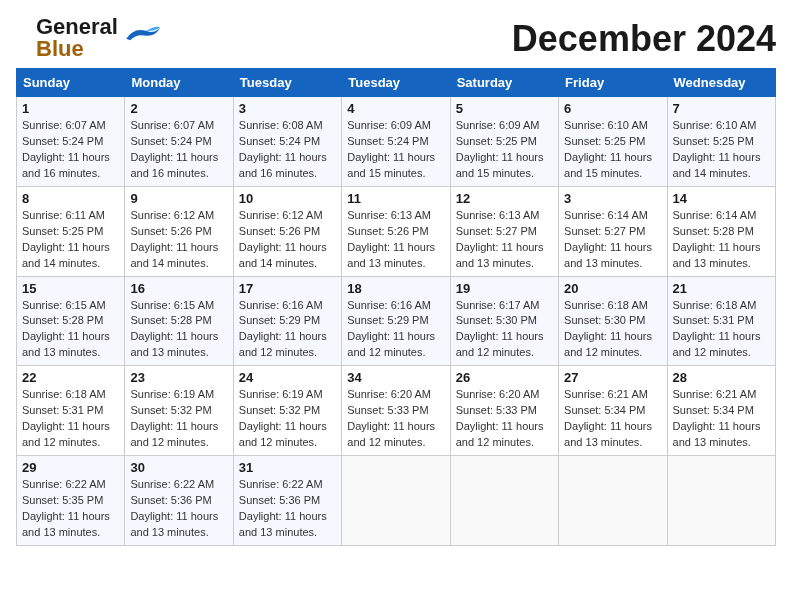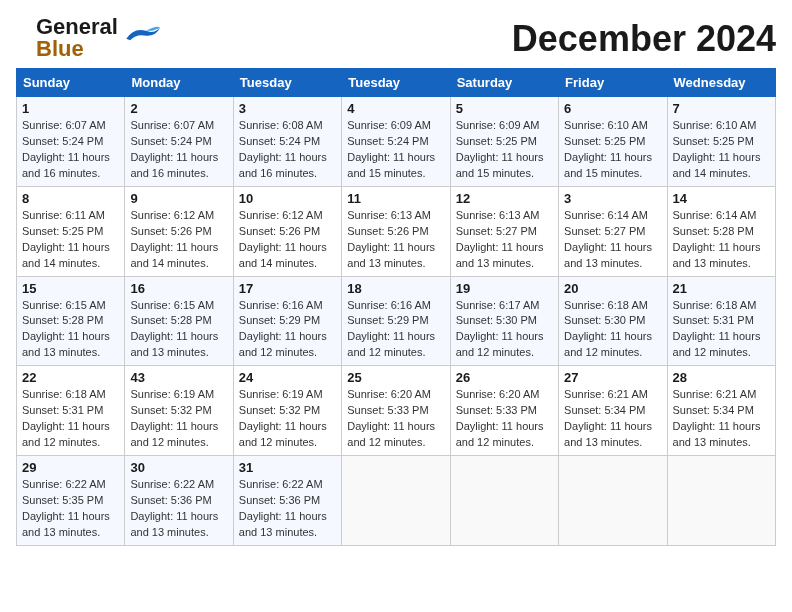--- a/index.html
+++ b/index.html
@@ -208,29 +208,29 @@
           <span class="day-num">21</span>
           <div class="day-info">Sunrise: 6:18 AM<br>Sunset: 5:31 PM<br>Daylight: 11 hours and 12 minutes.</div>
         </td>
       </tr>
       <tr>
         <td>
           <span class="day-num">22</span>
           <div class="day-info">Sunrise: 6:18 AM<br>Sunset: 5:31 PM<br>Daylight: 11 hours and 12 minutes.</div>
         </td>
         <td>
-          <span class="day-num">43</span>
+          <span class="day-num">23</span>
           <div class="day-info">Sunrise: 6:19 AM<br>Sunset: 5:32 PM<br>Daylight: 11 hours and 12 minutes.</div>
         </td>
         <td>
           <span class="day-num">24</span>
           <div class="day-info">Sunrise: 6:19 AM<br>Sunset: 5:32 PM<br>Daylight: 11 hours and 12 minutes.</div>
         </td>
         <td>
-          <span class="day-num">25</span>
+          <span class="day-num">34</span>
           <div class="day-info">Sunrise: 6:20 AM<br>Sunset: 5:33 PM<br>Daylight: 11 hours and 12 minutes.</div>
         </td>
         <td>
           <span class="day-num">26</span>
           <div class="day-info">Sunrise: 6:20 AM<br>Sunset: 5:33 PM<br>Daylight: 11 hours and 12 minutes.</div>
         </td>
         <td>
           <span class="day-num">27</span>
           <div class="day-info">Sunrise: 6:21 AM<br>Sunset: 5:34 PM<br>Daylight: 11 hours and 13 minutes.</div>
         </td>

